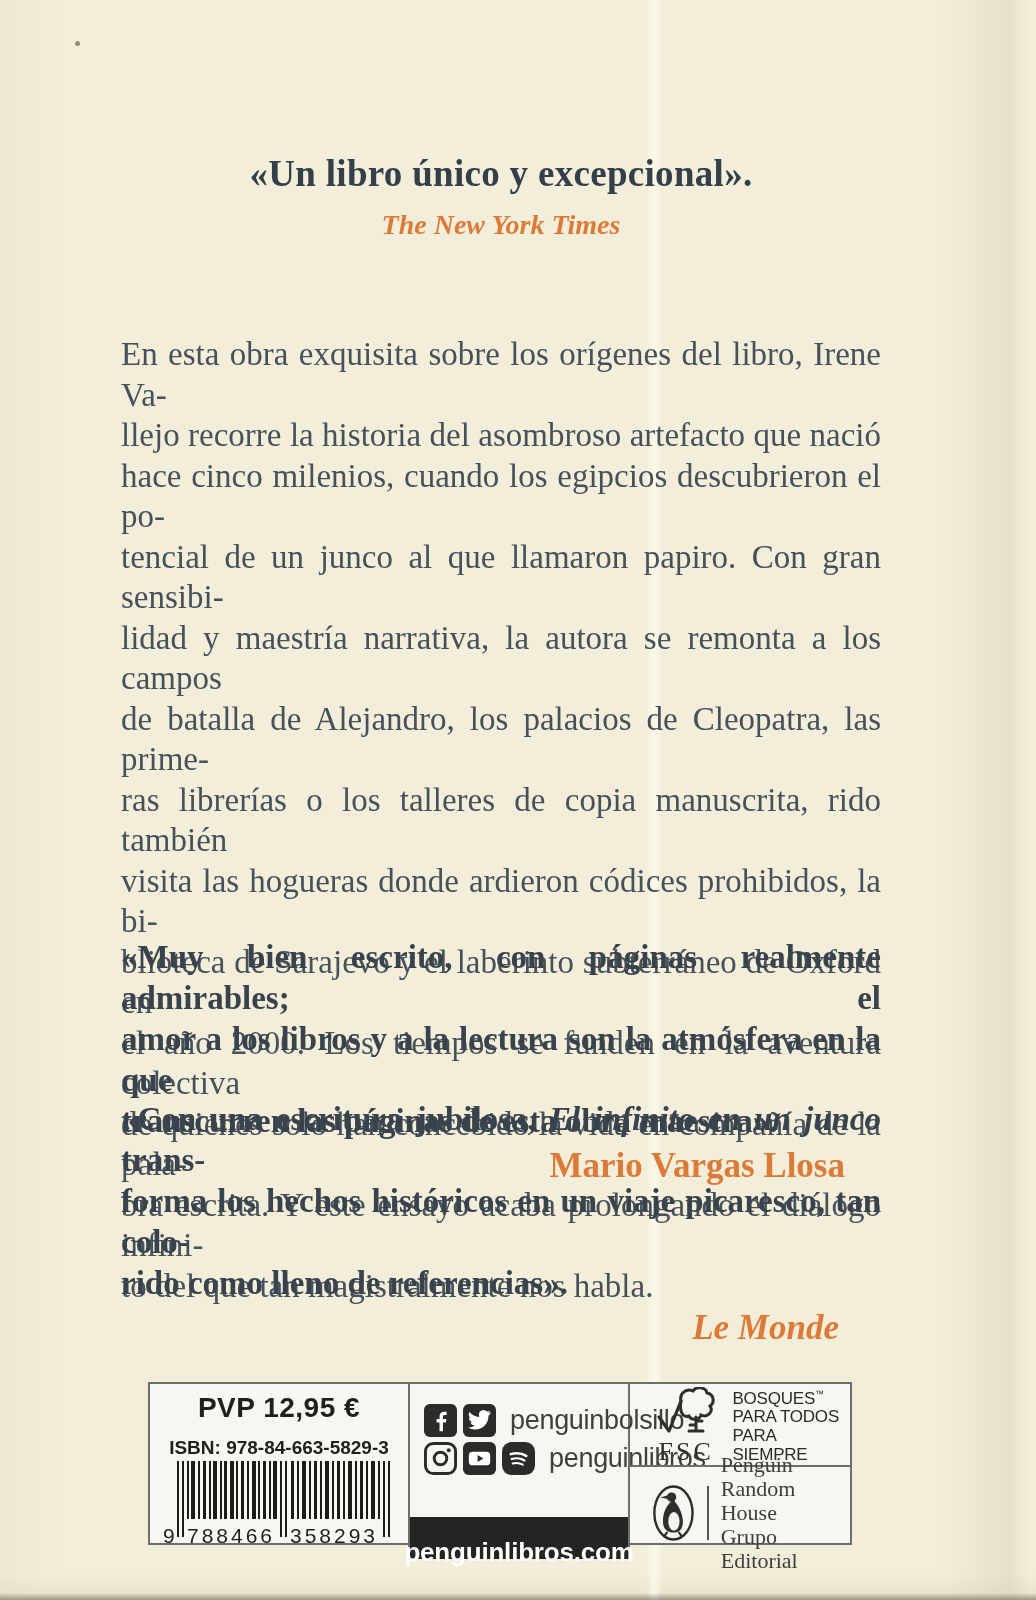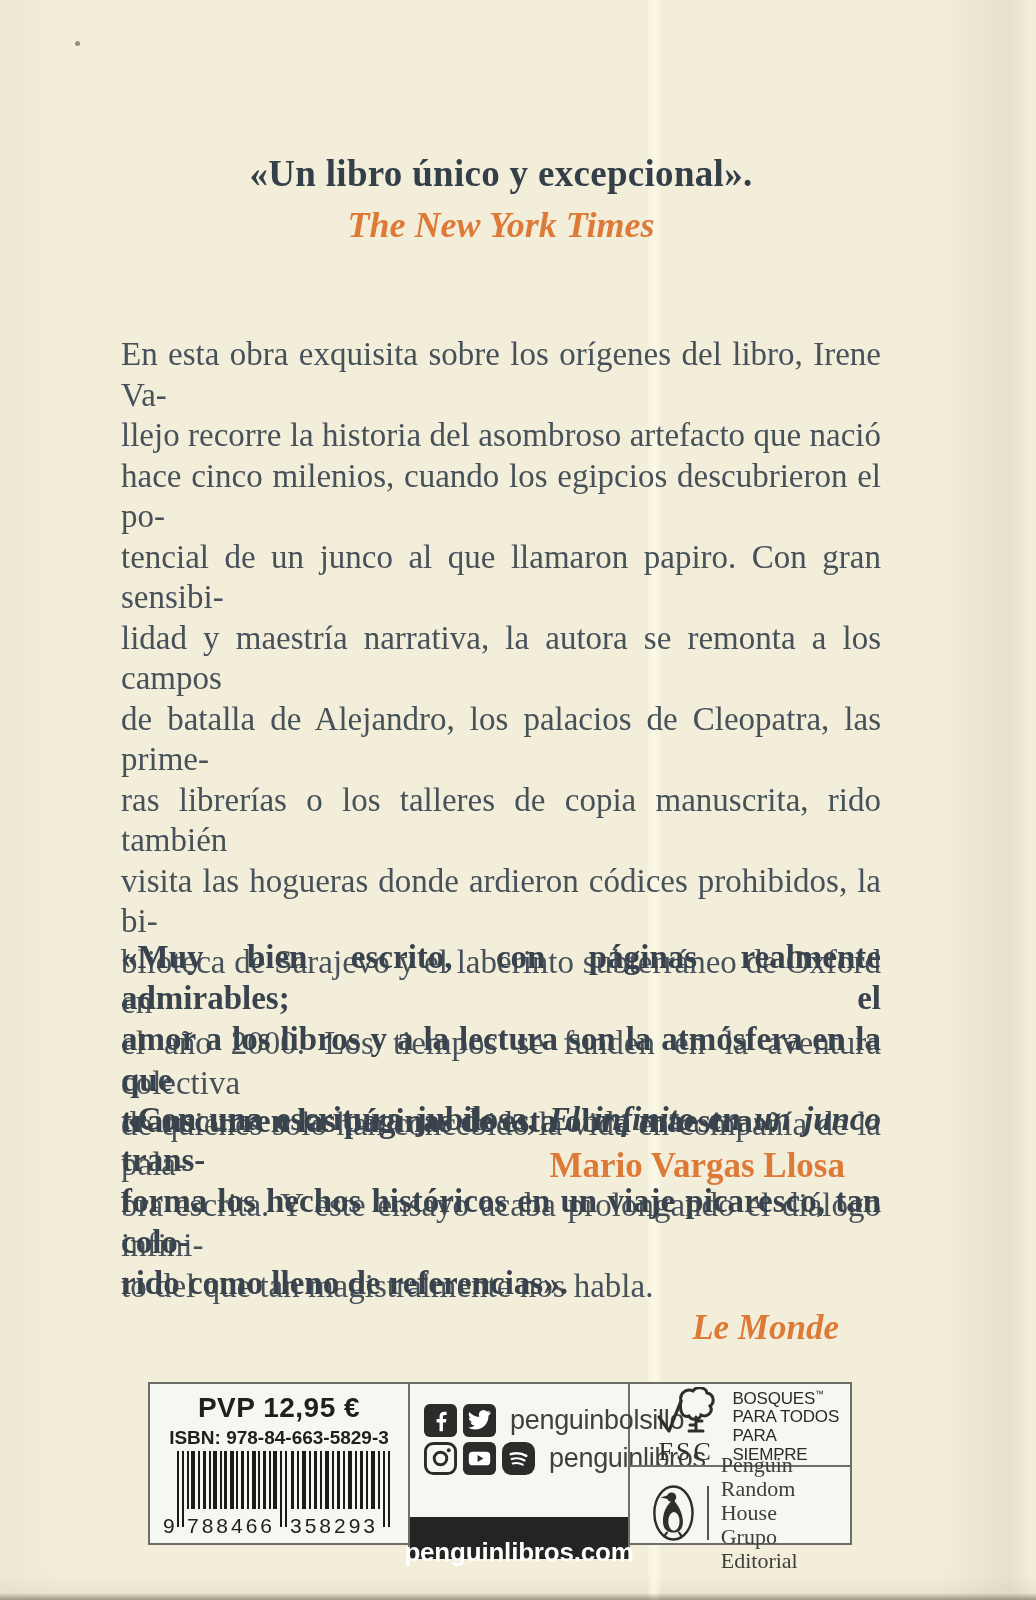--- a/index.html
+++ b/index.html
@@ -15,21 +15,21 @@
   .scan-band{position:absolute;left:646px;top:0;width:16px;height:1600px;
     background:linear-gradient(90deg, rgba(255,255,238,0) 0%, rgba(255,255,236,.65) 45%, rgba(255,255,236,.65) 60%, rgba(255,255,238,0) 100%);
     pointer-events:none;}
   .speck{position:absolute;left:75px;top:41px;width:5px;height:5px;border-radius:50%;background:#958f7c;}
   .bottom-shade{position:absolute;left:0;bottom:0;width:100%;height:7px;
     background:linear-gradient(180deg, rgba(0,0,0,0), rgba(84,78,62,.5));}
 
   
   .top-quote{position:absolute;left:121px;top:150px;width:760px;text-align:center;}
   .tq-text{font-size:37px;font-weight:bold;color:#333f49;letter-spacing:.3px;line-height:48px;}
-  .tq-source{font-size:36px;font-style:italic;font-weight:600;color:#dd7a38;line-height:48px;margin-top:3px;}
+  .tq-source{font-size:28px;font-style:italic;font-weight:600;color:#dd7a38;line-height:48px;margin-top:3px;}
 
   
   .synopsis{position:absolute;left:121px;top:334px;width:760px;color:#46515a;font-size:33px;}
   .jline{line-height:40.5px;text-align:justify;text-align-last:justify;white-space:normal;}
   .jline.last{text-align:left;text-align-last:left;}
 
   
   .quote{position:absolute;left:121px;width:760px;color:#39434d;font-size:33px;font-weight:bold;}
   .quote .jline{line-height:41px;}
   .quote1{top:889px;margin-top:48px;}
@@ -43,21 +43,21 @@
   .info-box{position:absolute;left:148px;top:1382px;width:704px;height:163px;
     background:#f6f6f3;border:2px solid #6e6e6a;box-sizing:border-box;
     display:grid;grid-template-columns:258px 222px 1fr;
     font-family:"Liberation Sans", sans-serif;color:#22221f;}
   .col{position:relative;box-sizing:border-box;}
   .col-social{border-left:2px solid #6e6e6a;border-right:2px solid #6e6e6a;}
 
   
   .col-barcode{text-align:center;padding-top:9px;}
   .price{font-size:28px;font-weight:bold;color:#1f1f1d;letter-spacing:.5px;line-height:30px;}
-  .isbn{font-size:19px;font-weight:bold;color:#1f1f1d;line-height:21px;margin-top:4px;}
+  .isbn{font-size:19px;font-weight:bold;color:#1f1f1d;line-height:21px;margin-top:14px;}
   .barcode{width:236px;margin:3px auto 0 auto;}
   .barcode svg{display:block;}
   .bc-digit{font-family:"Liberation Sans", sans-serif;font-size:21px;fill:#1e1e1c;letter-spacing:3px;}
 
   
   .social-rows{padding:20px 0 0 14px;}
   .social-row{display:flex;align-items:center;gap:6px;margin-bottom:5px;}
   .sicon{width:33px;height:33px;flex:0 0 auto;}
   .handle{font-size:27px;color:#3f3f3d;margin-left:8px;letter-spacing:-.3px;}
   .site-bar{position:absolute;left:0;bottom:0;width:100%;height:42px;background:#242422;

